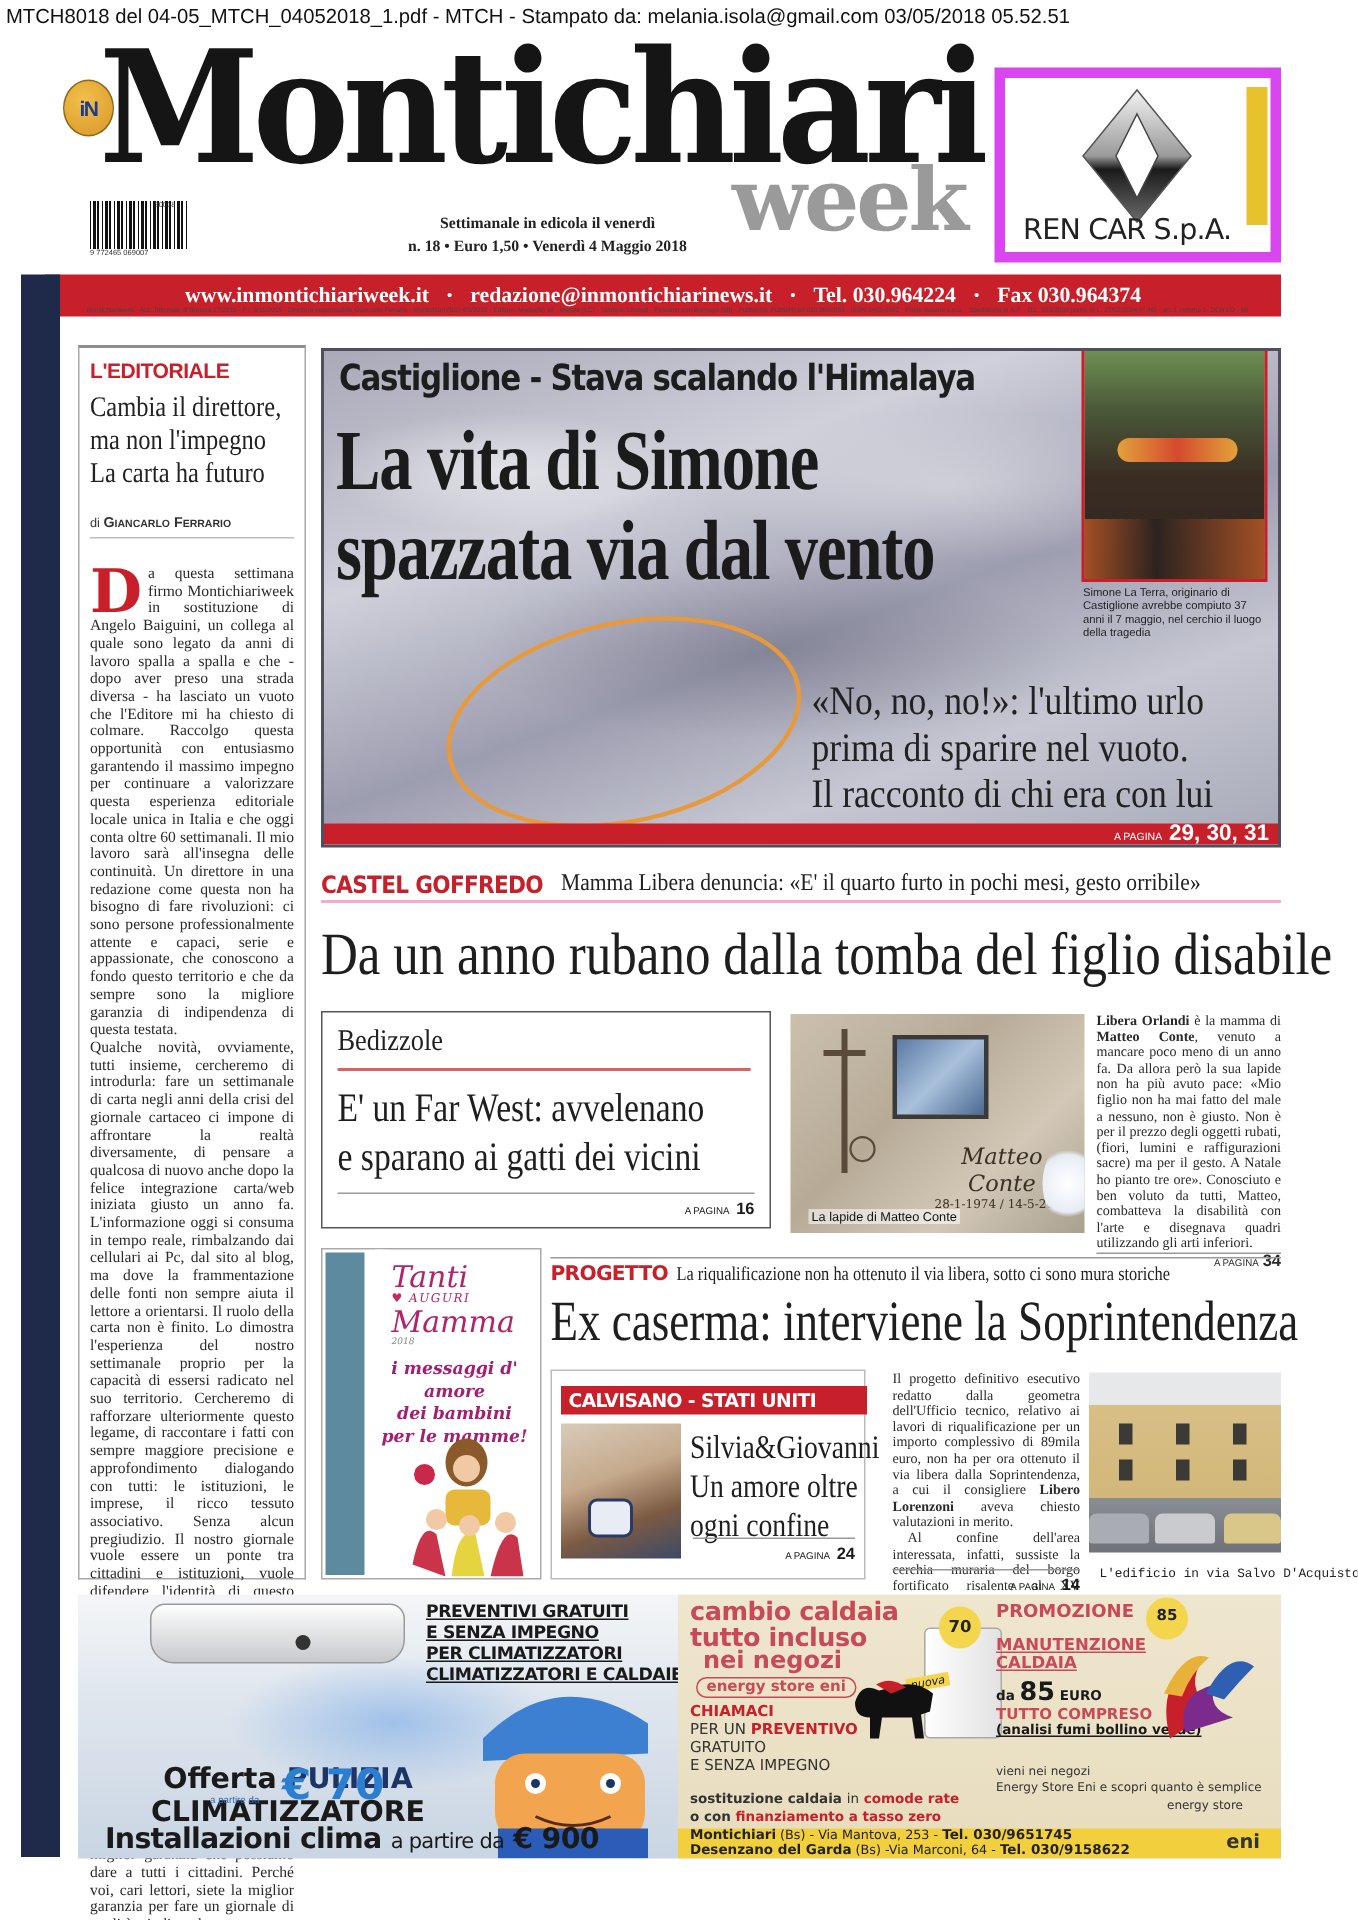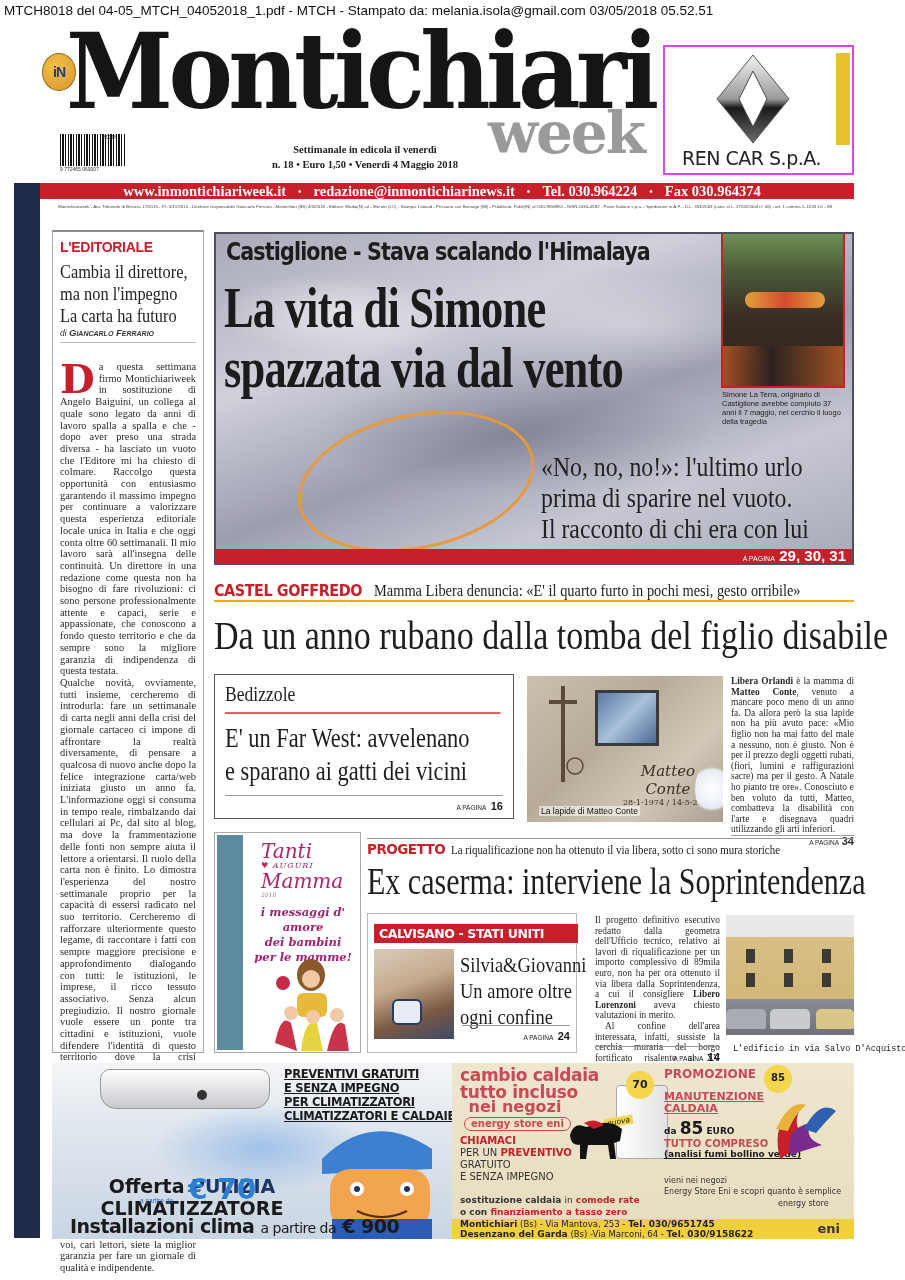--- a/index.html
+++ b/index.html
@@ -13,38 +13,38 @@
   
   .logo-badge { left: 42px; top: 53px; width: 34px; height: 38px; border-radius: 50%; background: radial-gradient(circle at 40% 35%, #f2c04a, #d9962a); border: 1px solid #8c6a1a; display: flex; align-items: center; justify-content: center; font-family: "Liberation Sans", sans-serif; font-weight: bold; font-size: 14px; color: #1d3b8f; letter-spacing: -1px; }
   .logo-title { left: 66px; top: 20px; font-family: "DejaVu Serif", serif; font-weight: bold; font-size: 104px; letter-spacing: -5px; color: #151515; line-height: 1; transform: scaleX(0.93); transform-origin: left top; }
   .logo-week { left: 488px; top: 104px; font-family: "DejaVu Serif", serif; font-weight: bold; font-size: 58px; color: #9a9a9a; letter-spacing: -2px; line-height: 1; }
   .barcode { left: 60px; top: 134px; width: 65px; height: 32px; background: repeating-linear-gradient(90deg, #111 0 1px, #fff 1px 2px, #111 2px 4px, #fff 4px 5px, #111 5px 6px, #fff 6px 8px); }
   .barcode-num { left: 60px; top: 166px; font-family: "Liberation Sans", sans-serif; font-size: 5px; color: #333; }
   .barcode-code { left: 103px; top: 134px; font-family: "Liberation Sans", sans-serif; font-size: 5px; color: #333; }
   .issue-info { left: 250px; top: 142px; width: 230px; text-align: center; font-family: "Liberation Serif", serif; font-weight: bold; font-size: 10.5px; line-height: 15px; color: #222; }
 
   
-  .ad-rencar { left: 663px; top: 45px; width: 191px; height: 130px; border: 2px solid #d946ef; background: #fff; }
+  .ad-rencar { left: 663px; top: 45px; width: 191px; height: 130px; border: 7px solid #d946ef; background: #fff; }
   .rencar-stripe { position: absolute; right: 2px; top: 6px; width: 14px; height: 92px; background: #e8c22e; }
   .rencar-logo { position: absolute; left: 50px; top: 6px; width: 76px; height: 92px; }
   .rencar-name { position: absolute; left: 0; right: 14px; bottom: 4px; text-align: center; font-family: "DejaVu Sans", sans-serif; font-size: 19px; color: #222; letter-spacing: -0.5px; }
 
   
-  .contact-bar { left: 30px; top: 183px; width: 824px; height: 16px; background: #c8202a; color: #fff; font-family: "Liberation Serif", serif; font-weight: bold; font-size: 14.5px; display: flex; align-items: center; justify-content: center; gap: 12px; white-space: nowrap; }
+  .contact-bar { left: 30px; top: 183px; width: 824px; height: 28px; background: #c8202a; color: #fff; font-family: "Liberation Serif", serif; font-weight: bold; font-size: 14.5px; display: flex; align-items: center; justify-content: center; gap: 12px; white-space: nowrap; }
   .contact-bar .dot { font-size: 10px; }
   .legal-line { left: 58px; top: 204px; width: 796px; font-family: "Liberation Sans", sans-serif; font-size: 4.4px; color: #444; white-space: nowrap; overflow: hidden; }
 
   
   .trony-strip { left: 14px; top: 183px; width: 26px; height: 1055px; background: #1f2a4b; overflow: hidden; }
 
   
   .editorial { left: 52px; top: 230px; width: 152px; height: 823px; border: 1px solid #a8a8a8; border-top: 2px solid #8e8e8e; padding: 7px 7px 0 7px; }
   .ed-kicker { font-family: "Liberation Sans", sans-serif; font-weight: bold; font-size: 14px; color: #c8202a; letter-spacing: -0.3px; }
   .ed-title { font-family: "Liberation Serif", serif; font-size: 19px; line-height: 22px; margin-top: 6px; color: #222; transform: scaleX(0.86); transform-origin: left; width: 160px; }
-  .ed-byline { font-family: "Liberation Sans", sans-serif; font-size: 8.5px; padding-bottom: 4px; border-bottom: 1px solid #bbb; color: #333; font-style: italic; }
+  .ed-byline { font-family: "Liberation Sans", sans-serif; font-size: 8.5px; margin-top: 16px; padding-bottom: 4px; border-bottom: 1px solid #bbb; color: #333; }
   .ed-byline b { font-variant: small-caps; font-size: 9.5px; }
   .ed-body { margin-top: 18px; font-family: "Liberation Serif", serif; font-size: 10.4px; line-height: 11.7px; text-align: justify; hyphens: auto; color: #2a2a2a; }
   .dropcap { float: left; font-family: "DejaVu Serif", serif; font-weight: bold; font-size: 40px; line-height: 34px; color: #c8202a; margin: 1px 4px 0 0; }
 
   
   .main-story { left: 214px; top: 232px; width: 640px; height: 333px; border: 2px solid #4f4f5f; overflow: hidden; background:
       radial-gradient(ellipse 120px 40px at 120px 80px, rgba(255,255,255,0.5), transparent),
       radial-gradient(ellipse 200px 60px at 300px 200px, rgba(60,60,80,0.25), transparent),
       radial-gradient(ellipse 160px 50px at 420px 90px, rgba(255,255,255,0.35), transparent),
       linear-gradient(160deg, #a9a9b8 0%, #cfd0da 30%, #9d9db0 55%, #c6c7d2 75%, #a8a9b8 100%); }
@@ -54,21 +54,21 @@
   .ms-photo { position: absolute; left: 505px; top: -2px; width: 124px; height: 156px; border: 2px solid #c8202a; background: linear-gradient(180deg, #6e8f52 0%, #4b5a3a 25%, #3a2c22 55%, #2c2620 100%); }
   .ms-photo .glasses { position: absolute; left: 22px; top: 58px; width: 80px; height: 16px; border-radius: 8px; background: linear-gradient(90deg, #e2a13b, #d44a2e, #e2a13b); }
   .ms-photo .vest { position: absolute; left: 0; bottom: 0; width: 120px; height: 40px; background: linear-gradient(90deg, #c05a26 0%, #2b2220 40%, #c05a26 100%); opacity: 0.8; }
   .ms-caption { position: absolute; left: 506px; top: 156px; width: 122px; font-family: "Liberation Sans", sans-serif; font-size: 7.5px; line-height: 9px; color: #222; }
   .ms-sub { position: absolute; left: 325px; top: 218px; font-family: "Liberation Serif", serif; font-size: 27px; line-height: 31px; color: #222; transform: scaleX(0.88); transform-origin: left top; white-space: nowrap; }
   .ms-pagebar { position: absolute; left: 0; right: 0; bottom: 0; height: 14px; background: #c8202a; color: #fff; text-align: right; padding-right: 6px; font-family: "Liberation Sans", sans-serif; line-height: 14px; white-space: nowrap; }
   .ms-pagebar .lbl { font-size: 7px; }
   .ms-pagebar .num { font-weight: bold; font-size: 15px; }
 
   
-  .cg-line { left: 214px; top: 580px; width: 640px; height: 22px; border-bottom: 2px solid #eab308; white-space: nowrap; display: flex; align-items: flex-end; gap: 8px; }
+  .cg-line { left: 214px; top: 580px; width: 640px; height: 22px; border-bottom: 2px solid #f9a8d4; white-space: nowrap; display: flex; align-items: flex-start; gap: 8px; }
   .cg-kicker { font-family: "DejaVu Sans", sans-serif; font-weight: bold; font-size: 16px; color: #c8202a; letter-spacing: -0.5px; transform: scaleX(0.9); transform-origin: left; }
   .cg-sub { font-family: "Liberation Serif", serif; font-size: 16px; color: #222; transform: scaleX(0.9); transform-origin: left; margin-left: -12px; }
   .cg-title { left: 214px; top: 612px; font-family: "Liberation Serif", serif; font-size: 40px; line-height: 48px; color: #1e1e1e; transform: scaleX(0.85); transform-origin: left top; white-space: nowrap; }
 
   
   .bed-box { left: 214px; top: 674px; width: 300px; height: 145px; border: 1px solid #555; padding: 8px 10px; }
   .bed-kicker { font-family: "Liberation Serif", serif; font-size: 20px; color: #222; padding-bottom: 6px; border-bottom: 2px solid #d9645f; transform: scaleX(0.88); transform-origin: left; width: 313px; }
   .bed-title { font-family: "Liberation Serif", serif; font-size: 27px; line-height: 33px; margin-top: 8px; color: #1e1e1e; transform: scaleX(0.83); transform-origin: left top; white-space: nowrap; }
   .apagina { font-family: "Liberation Sans", sans-serif; text-align: right; border-top: 1px solid #999; white-space: nowrap; }
   .apagina .lbl { font-size: 6.5px; }

